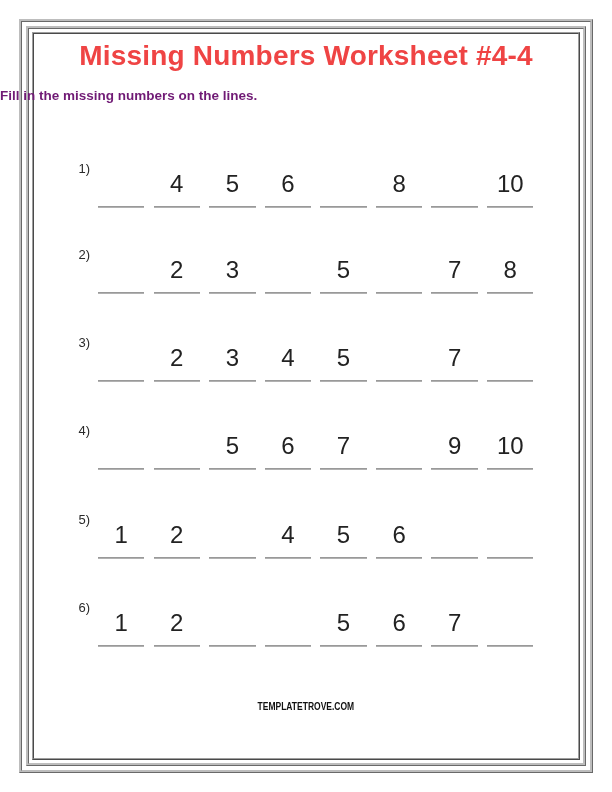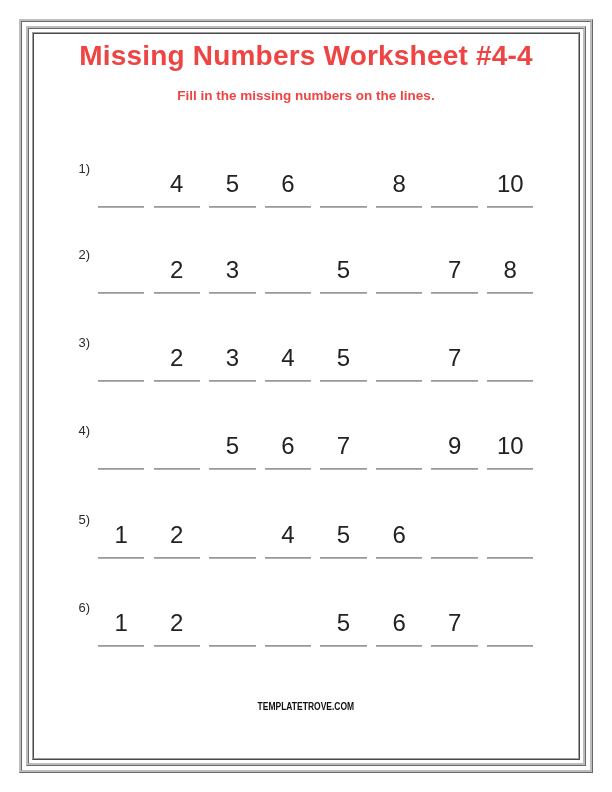--- a/index.html
+++ b/index.html
@@ -22,23 +22,22 @@
     position: absolute; top: 40px; left: 0; width: 612px;
     text-align: center;
     font-family: "Liberation Sans", sans-serif;
     font-size: 28px; font-weight: bold;
     letter-spacing: 0.2px;
     color: #ef4444;
   }
 
   .instructions {
     position: absolute; top: 88px; left: 0; width: 612px;
-    text-align: center;
     font-size: 13.5px; font-weight: bold;
-    color: #ef4444;
+    color: #701a75;
   }
 
   
   .row { position: absolute; left: 0; width: 612px; height: 54px; }
   .row-1 { top: 154px; }
   .row-2 { top: 240px; }
   .row-3 { top: 328px; }
   .row-4 { top: 416px; }
   .row-5 { top: 505px; }
   .row-6 { top: 593px; }

